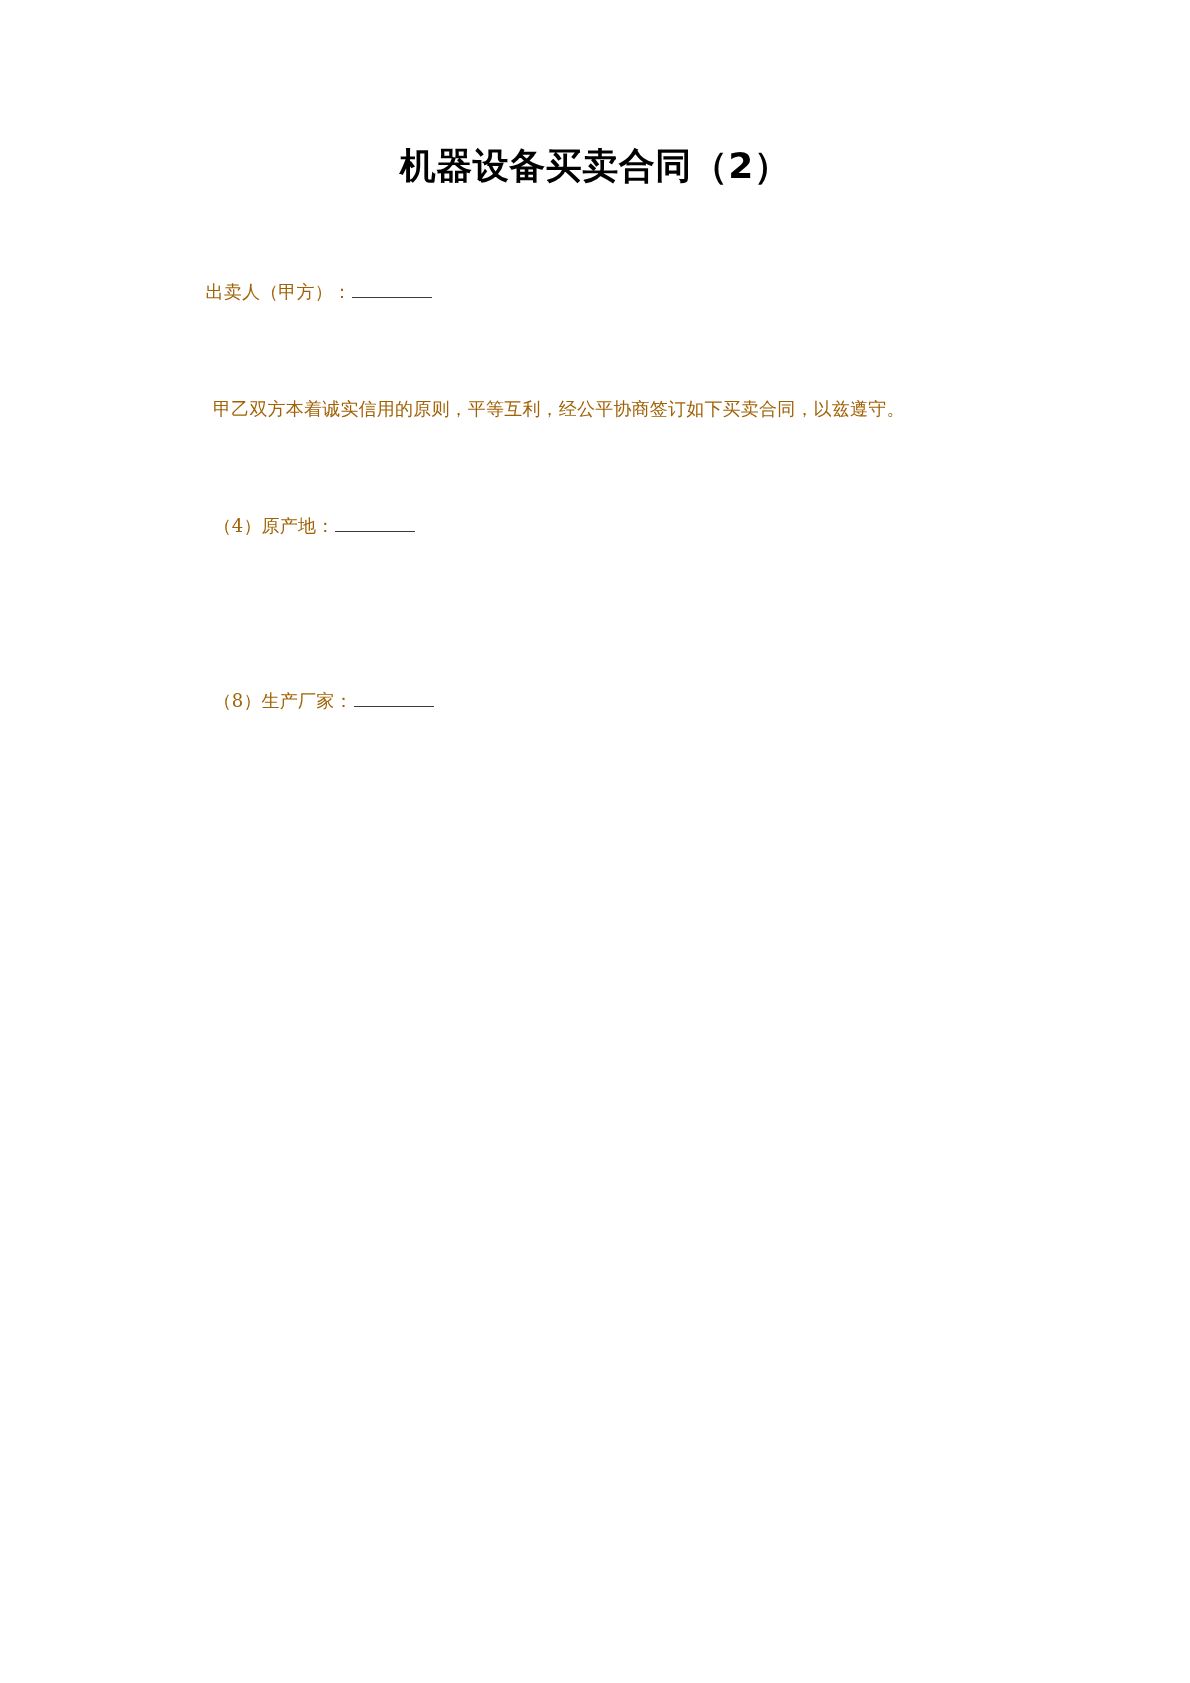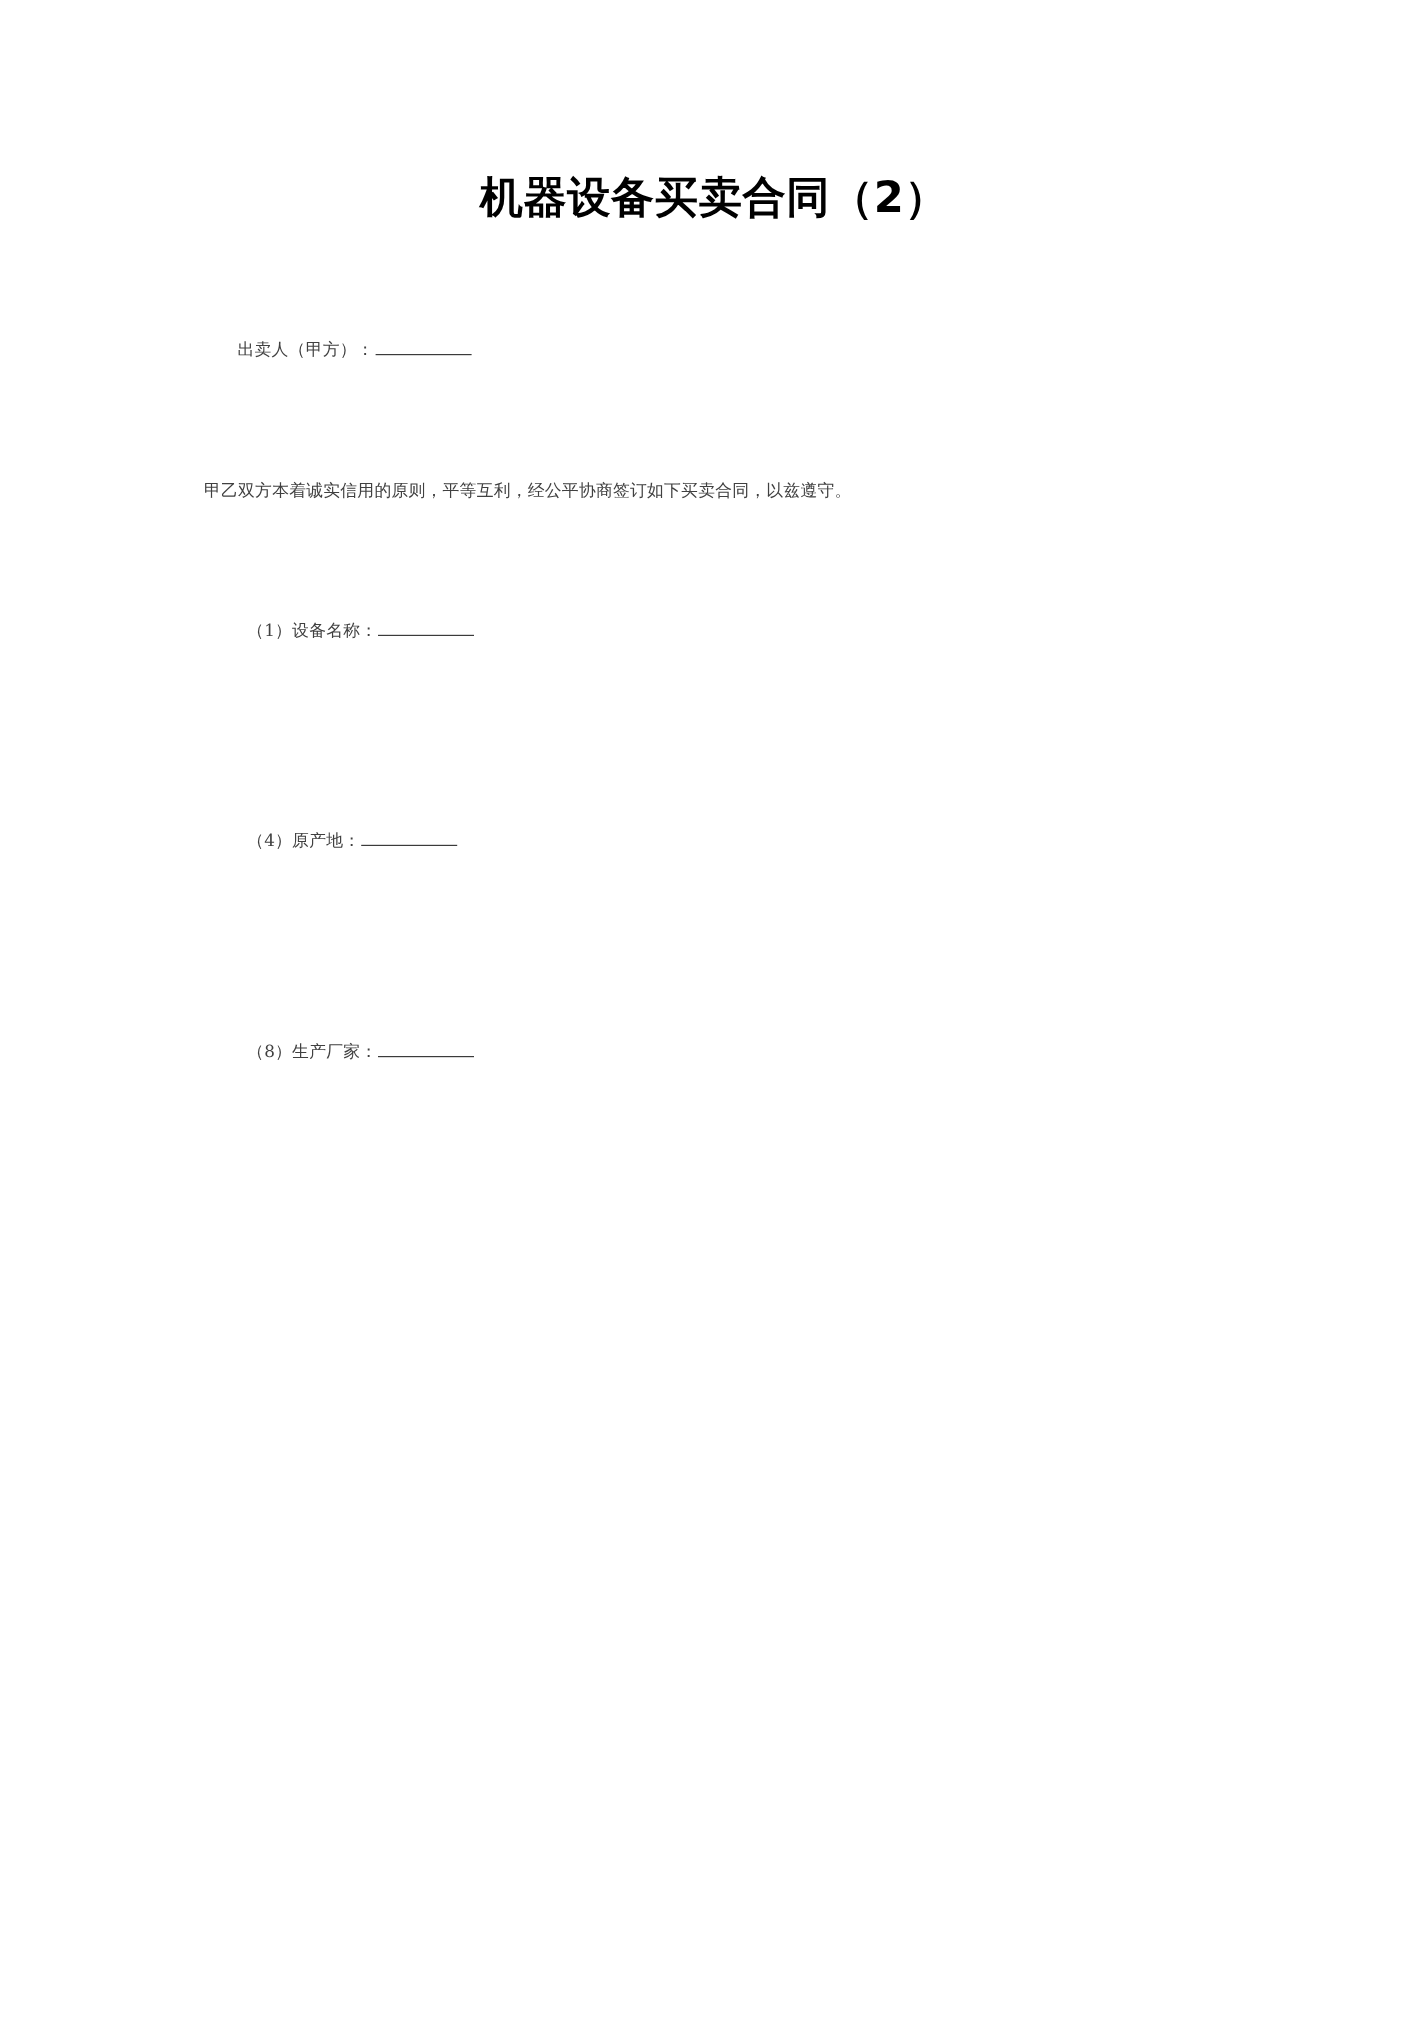--- a/index.html
+++ b/index.html
@@ -45,34 +45,35 @@
 
   .body-block {
     position: absolute;
     left: 170px;
     top: 204px;
     width: 860px;
   }
 
   .line {
     font-family: "DejaVu Serif", "Liberation Serif", serif;
-    font-size: 14px;
+    font-size: 18px;
     line-height: 58.5px;
-    color: #404040;
+    color: #a16207;
     white-space: pre-wrap;
     letter-spacing: 0.2px;
   }
 
   .line.indent1 {
     padding-left: 8px;
   }
 
   
   .line.para {
     width: 820px;
+    margin-left: 43px;
   }
 
   .blank {
     display: inline-block;
     border-bottom: 1.4px solid #3b3b3b;
     vertical-align: baseline;
     height: 0.95em;
     margin: 0 1px;
   }
   .blank.w-md  { width: 80px; }
@@ -88,23 +89,20 @@
 
     <div class="line">
       <span>出卖人（甲方）：</span><span class="blank w-md"></span>
     </div>
 
 
     <div class="line para">甲乙双方本着诚实信用的原则，平等互利，经公平协商签订如下买卖合同，以兹遵守。</div>
 
 
 
-    <div class="line indent1">
-      <span>（1）设备名称：</span><span class="blank w-md"></span>
-    </div>
 
 
 
     <div class="line indent1">
       <span>（4）原产地：</span><span class="blank w-md"></span>
     </div>
 
     <div class="line indent1">
       <span>（8）生产厂家：</span><span class="blank w-md"></span>
     </div>

